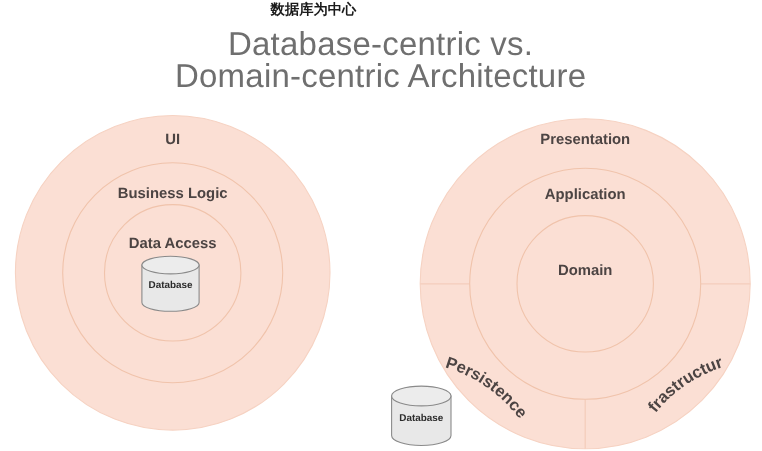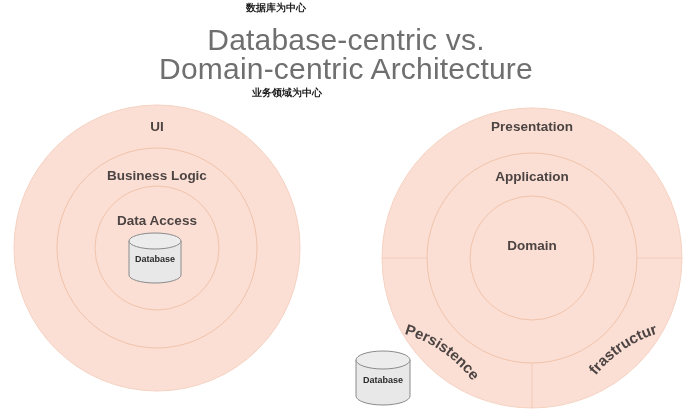--- a/index.html
+++ b/index.html
@@ -23,21 +23,21 @@
   svg.diagram {
     position: absolute;
     left: 0; top: 0;
     width: 693px;
     height: 410px;
     display: block;
   }
   .cn-note {
     position: absolute;
     font-family: "DejaVu Sans", sans-serif;
-    font-size: 10px;
+    font-size: 13px;
     font-weight: 600;
     color: #1b1b1b;
     white-space: nowrap;
     line-height: 1;
   }
   #cn-note-db {
     left: 246px;
     top: 3px;
   }
   #cn-note-domain {
@@ -126,15 +126,14 @@
 
     <g>
       <path d="M 356 360 L 356 396 A 27 9 0 0 0 410 396 L 410 360 Z" fill="#e8e8e8" stroke="#8a8a8a" stroke-width="1"></path>
       <ellipse cx="383" cy="360" rx="27" ry="9" fill="#ececec" stroke="#8a8a8a" stroke-width="1"></ellipse>
       <text class="cyl-label" x="383" y="383" text-anchor="middle">Database</text>
     </g>
 
   </svg>
 
   <div class="cn-note" id="cn-note-db">数据库为中心</div>
-  <div class="cn-note" id="cn-note-domain">业务领域为中心</div>
 
 </div>
 
 </body></html>

